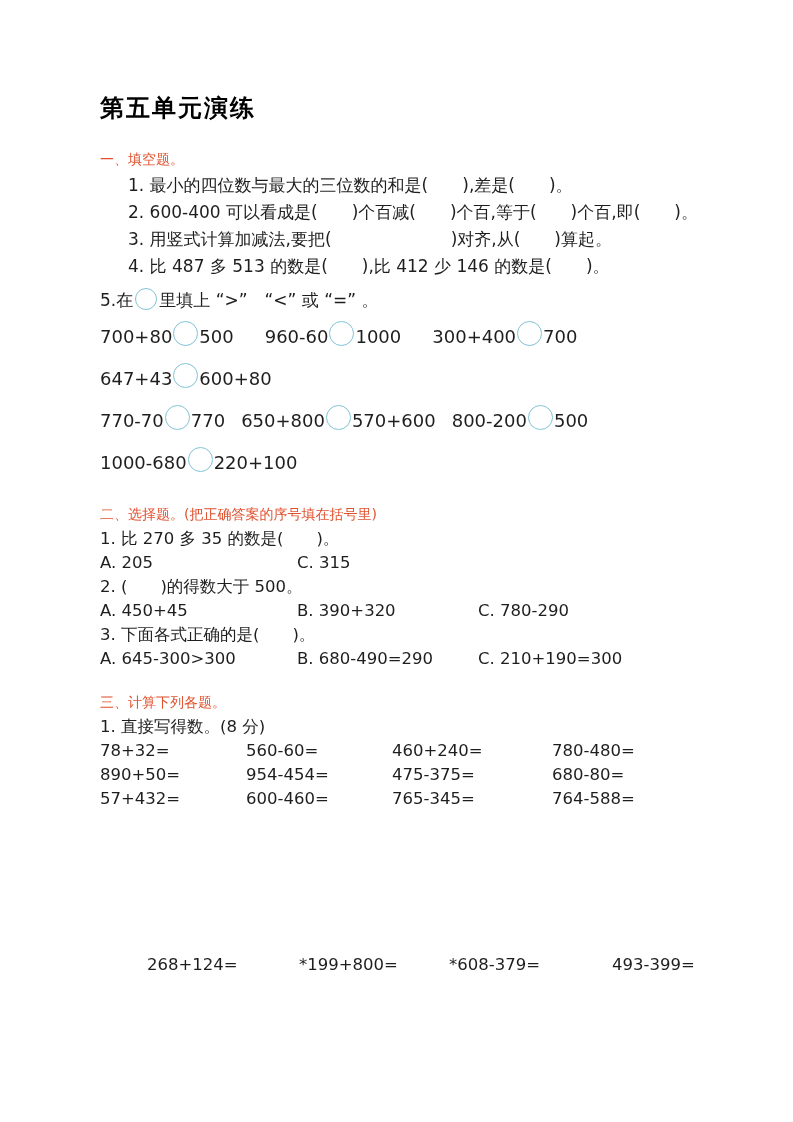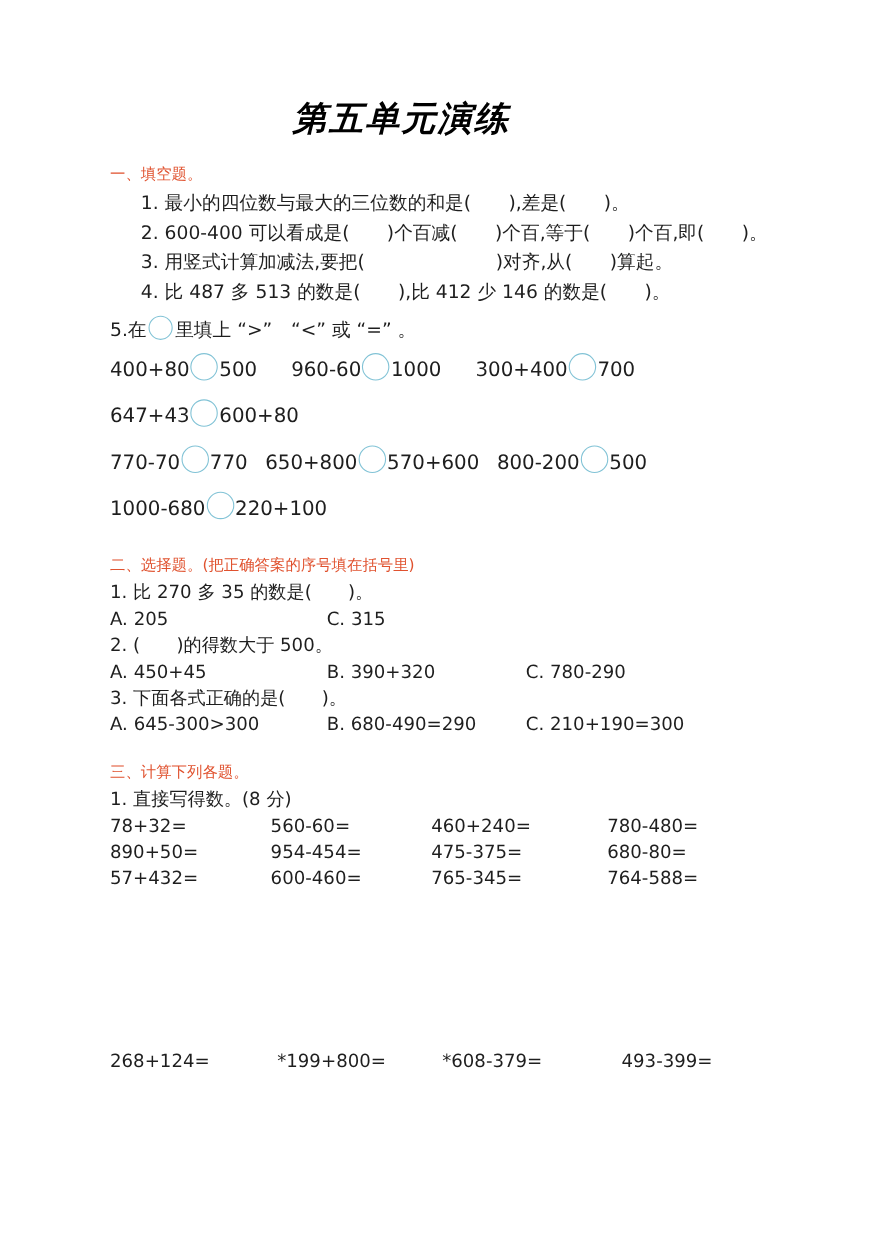--- a/index.html
+++ b/index.html
@@ -4,23 +4,23 @@
 <style>
   * { margin:0; padding:0; box-sizing:border-box; }
   html, body { background:#ffffff; }
   body {
     width:793px; height:1122px;
     font-family:"DejaVu Sans","Liberation Sans",sans-serif;
     color:#1e1e1e; overflow:hidden;
   }
   .page { padding:88px 40px 0 100px; }
   .title {
-    width:530px; text-align:center;
-    font-size:31px; font-weight:700; color:#000;
-    letter-spacing:2px; line-height:40px; margin-bottom:8px;font-style:italic;
+    width:530px; 
+    font-size:24px; font-weight:700; color:#000;
+    letter-spacing:2px; line-height:40px; margin-bottom:8px;
   }
   .sec-h { color:var(--accent,#e0522f); font-size:14px; line-height:26px; margin-top:18px; }
   .line1 { font-size:17px; line-height:27px; white-space:pre-wrap;margin-left:28px; }
   .line2 { font-size:16.5px; line-height:24px; white-space:pre-wrap; }
   .item5 { font-size:17px; line-height:30px; margin-top:5px; }
   .item5 .circle { width:22px; height:22px; vertical-align:-4px; margin:0 2px; }
   .circle {
     display:inline-block; width:25px; height:25px;
     border:1.4px solid var(--circle,#82c3d6); border-radius:50%;
     background:#fff;
@@ -31,21 +31,21 @@
   .cmp-row.wide { gap:31px; }
   .cmp-row.tight { gap:16px; }
   .opt-row {
     display:grid; grid-template-columns:197px 181px 1fr;
     font-size:16.5px; line-height:24px;
   }
   .calc-row {
     display:grid; grid-template-columns:146px 146px 160px 1fr;
     font-size:16.5px; line-height:24px;
   }
-  .calc-row.last { grid-template-columns:152px 150px 163px 1fr; }
+  .calc-row.last { grid-template-columns:152px 150px 163px 1fr;margin-left:47px; }
   .spacer { height:142px; }
 </style>
 </head>
 <body>
 
 <div class="page">
 
   <h1 class="title">第五单元演练</h1>
 
   <div class="sec-h">一、填空题。</div>
@@ -53,21 +53,21 @@
   <div class="line1">2. 600-400 可以看成是(　　)个百减(　　)个百,等于(　　)个百,即(　　)。</div>
   <div class="line1">3. 用竖式计算加减法,要把(　　　　　　　)对齐,从(　　)算起。</div>
   <div class="line1">4. 比 487 多 513 的数是(　　),比 412 少 146 的数是(　　)。</div>
 
   <div class="item5">
     <span>5.在</span><span class="circle"></span><span>里填上 “&gt;”　“&lt;” 或 “=” 。</span>
   </div>
 
   <div class="cmp-row wide">
     <span class="cmp-pair">
-        <span>400+80</span>
+        <span>700+80</span>
         <span class="circle"></span>
         <span>500</span>
       </span>
     <span class="cmp-pair">
         <span>960-60</span>
         <span class="circle"></span>
         <span>1000</span>
       </span>
     <span class="cmp-pair">
         <span>300+400</span>

